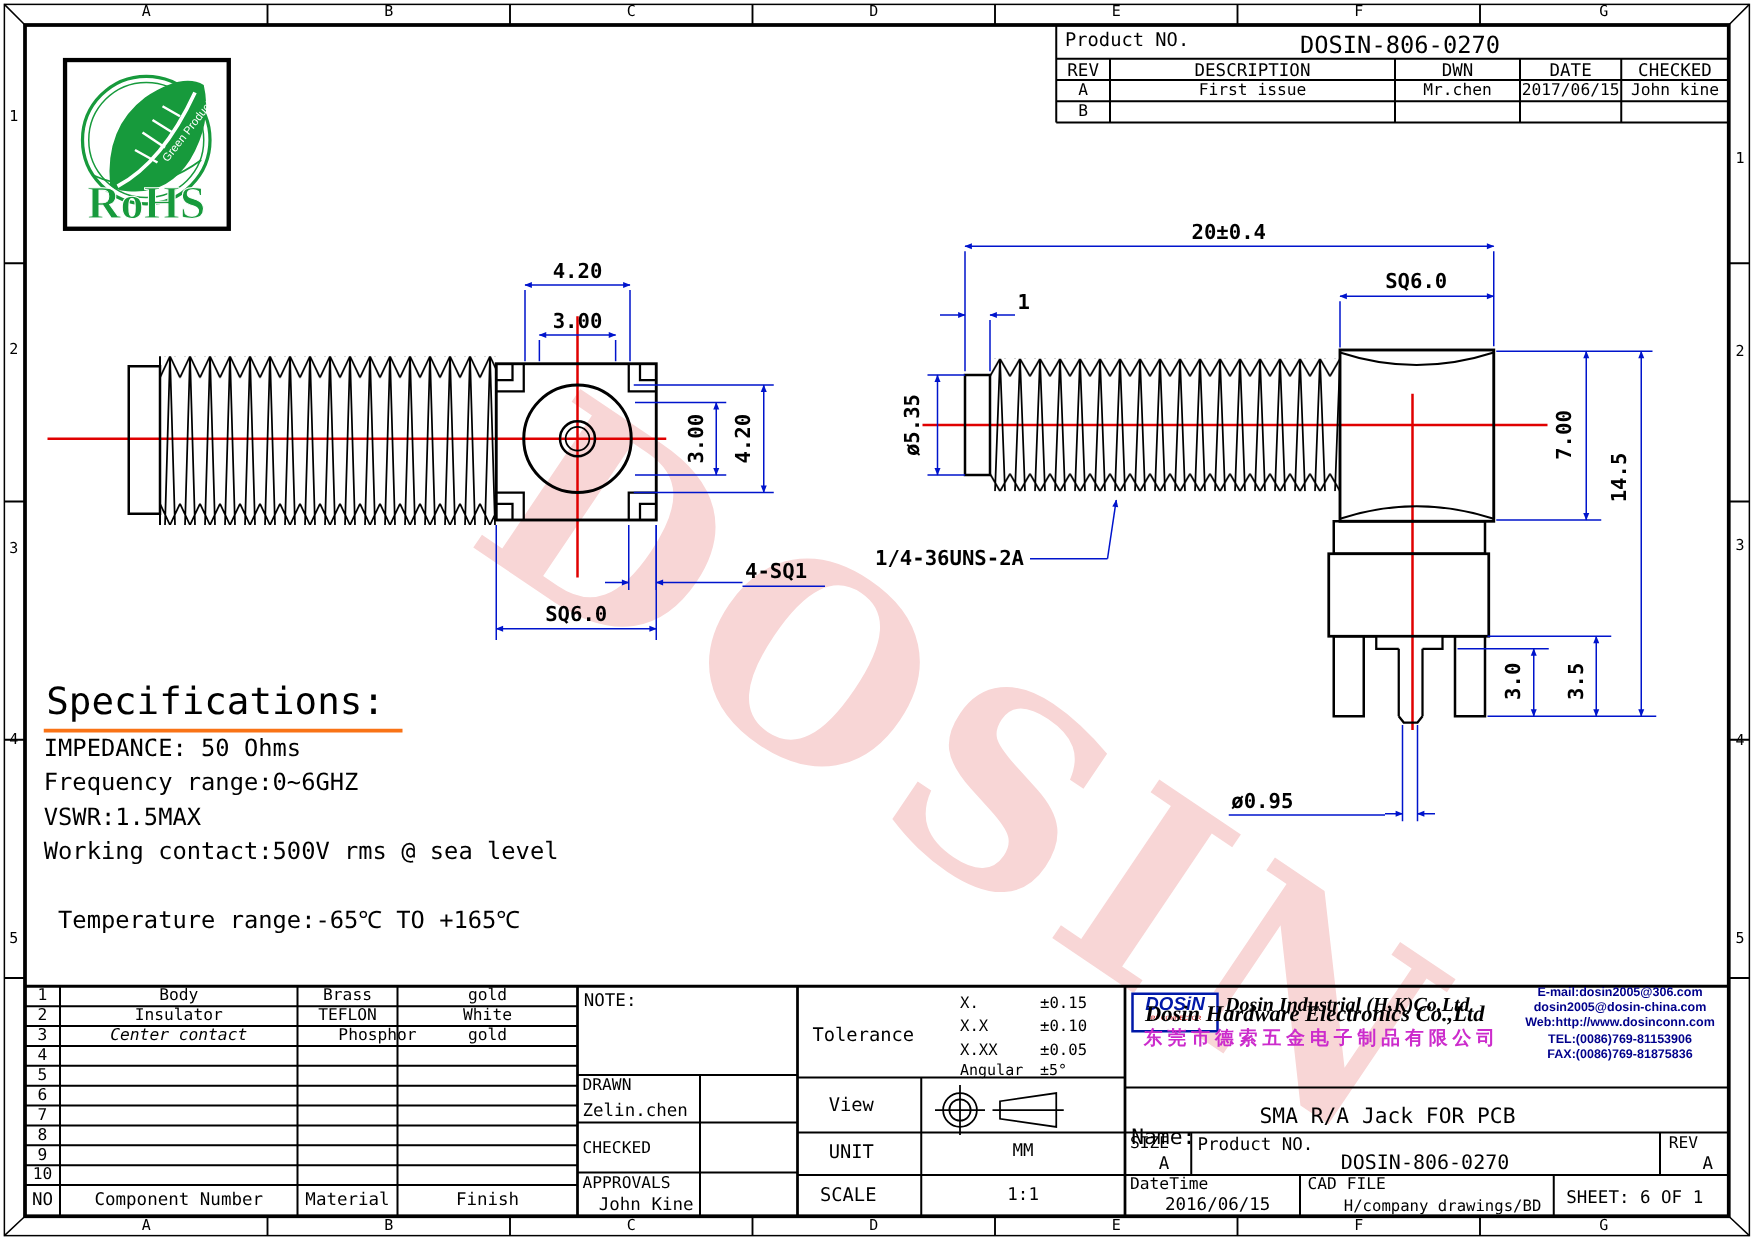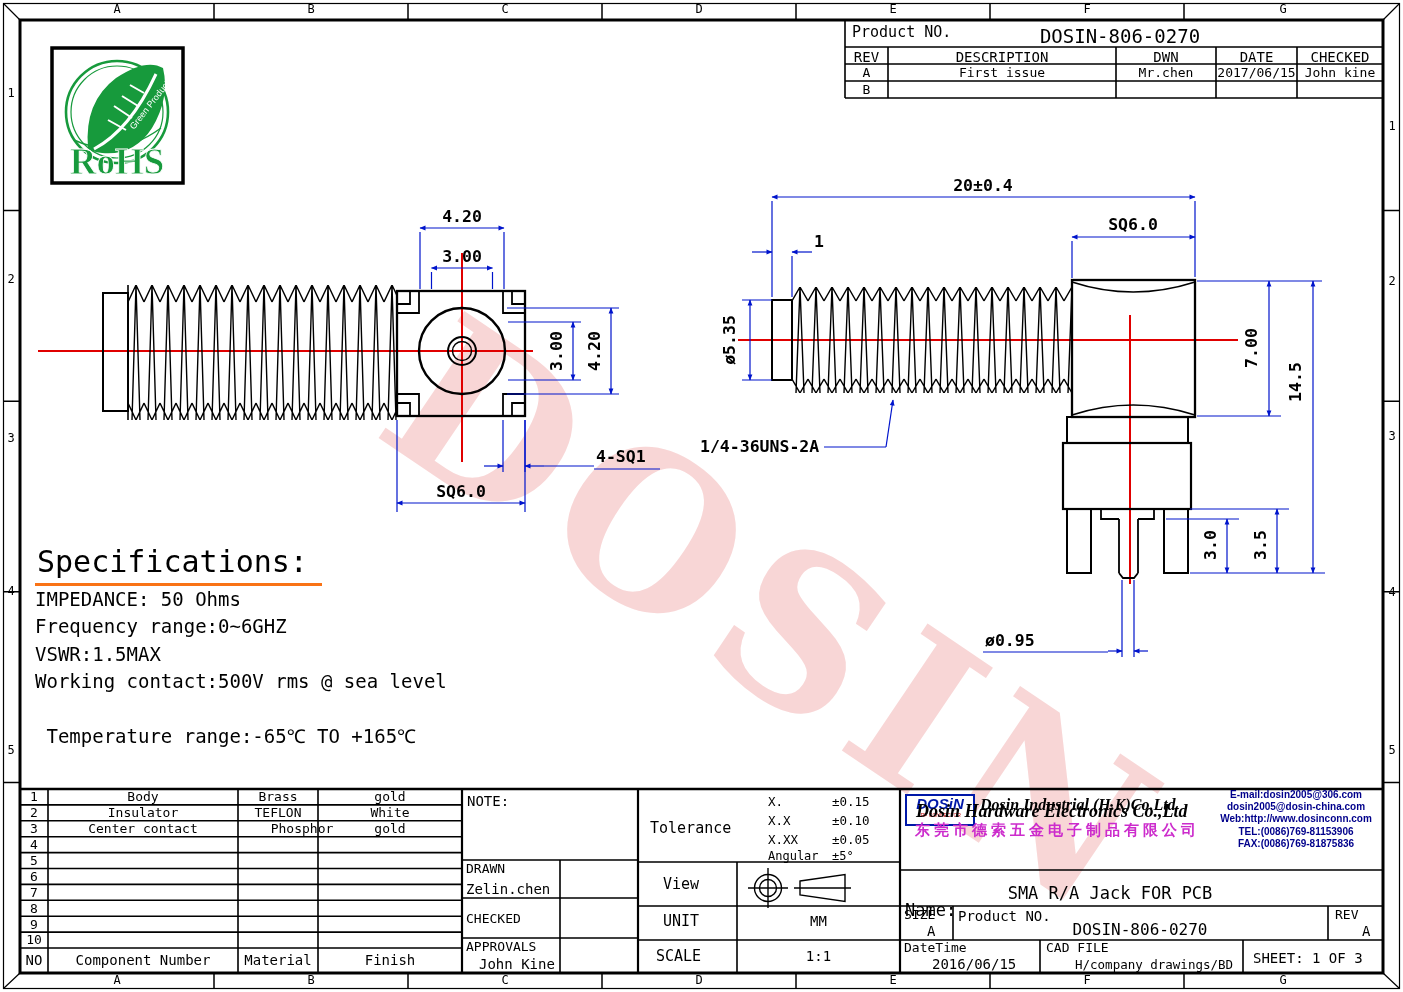--- a/index.html
+++ b/index.html
@@ -244,21 +244,21 @@
 
   <span class="t c" style="left:20px;top:790px;width:28px;font-size:13px;">1</span>
   <span class="t c" style="left:48px;top:790px;width:190px;font-size:13px;">Body</span>
   <span class="t c" style="left:238px;top:790px;width:80px;font-size:13px;">Brass</span>
   <span class="t c" style="left:318px;top:790px;width:144px;font-size:13px;">gold</span>
   <span class="t c" style="left:20px;top:806px;width:28px;font-size:13px;">2</span>
   <span class="t c" style="left:48px;top:806px;width:190px;font-size:13px;">Insulator</span>
   <span class="t c" style="left:238px;top:806px;width:80px;font-size:13px;">TEFLON</span>
   <span class="t c" style="left:318px;top:806px;width:144px;font-size:13px;">White</span>
   <span class="t c" style="left:20px;top:822px;width:28px;font-size:13px;">3</span>
-  <span class="t c" style="left:48px;top:822px;width:190px;font-size:13px;">Center contact</span>
+  <span class="t c" style="left:48px;top:822px;width:190px;font-size:13px;font-style:italic;">Center contact</span>
   <span class="t c" style="left:238px;top:822px;width:80px;font-size:13px;margin-left:24px;">Phosphor</span>
   <span class="t c" style="left:318px;top:822px;width:144px;font-size:13px;">gold</span>
   <span class="t c" style="left:20px;top:838px;width:28px;font-size:13px;">4</span>
   <span class="t c" style="left:20px;top:854px;width:28px;font-size:13px;">5</span>
   <span class="t c" style="left:20px;top:870px;width:28px;font-size:13px;">6</span>
   <span class="t c" style="left:20px;top:886px;width:28px;font-size:13px;">7</span>
   <span class="t c" style="left:20px;top:902px;width:28px;font-size:13px;">8</span>
   <span class="t c" style="left:20px;top:918px;width:28px;font-size:13px;">9</span>
   <span class="t c" style="left:20px;top:933px;width:28px;font-size:13px;">10</span>
   <span class="t c" style="left:20px;top:952px;width:28px;font-size:14px;">NO</span>
@@ -308,15 +308,15 @@
   <span class="t" style="left:904px;top:908px;font-size:13px;">SIZE</span>
   <span class="t" style="left:927px;top:923px;font-size:14px;">A</span>
   <span class="t" style="left:958px;top:908px;font-size:14px;">Product NO.</span>
   <span class="t c" style="left:1000px;top:921px;width:280px;font-size:16px;">DOSIN-806-0270</span>
   <span class="t" style="left:1335px;top:908px;font-size:13px;">REV</span>
   <span class="t" style="left:1362px;top:923px;font-size:14px;">A</span>
   <span class="t" style="left:904px;top:941px;font-size:13px;">DateTime</span>
   <span class="t" style="left:932px;top:956px;font-size:14px;">2016/06/15</span>
   <span class="t" style="left:1046px;top:941px;font-size:13px;">CAD FILE</span>
   <span class="t" style="left:1075px;top:958px;font-size:12.5px;">H/company drawings/BD</span>
-  <span class="t" style="left:1253px;top:950px;font-size:14px;">SHEET: 1 OF 3</span>
+  <span class="t" style="left:1253px;top:950px;font-size:14px;">SHEET: 6 OF 1</span>
 
 </div>
 
 </body></html>

